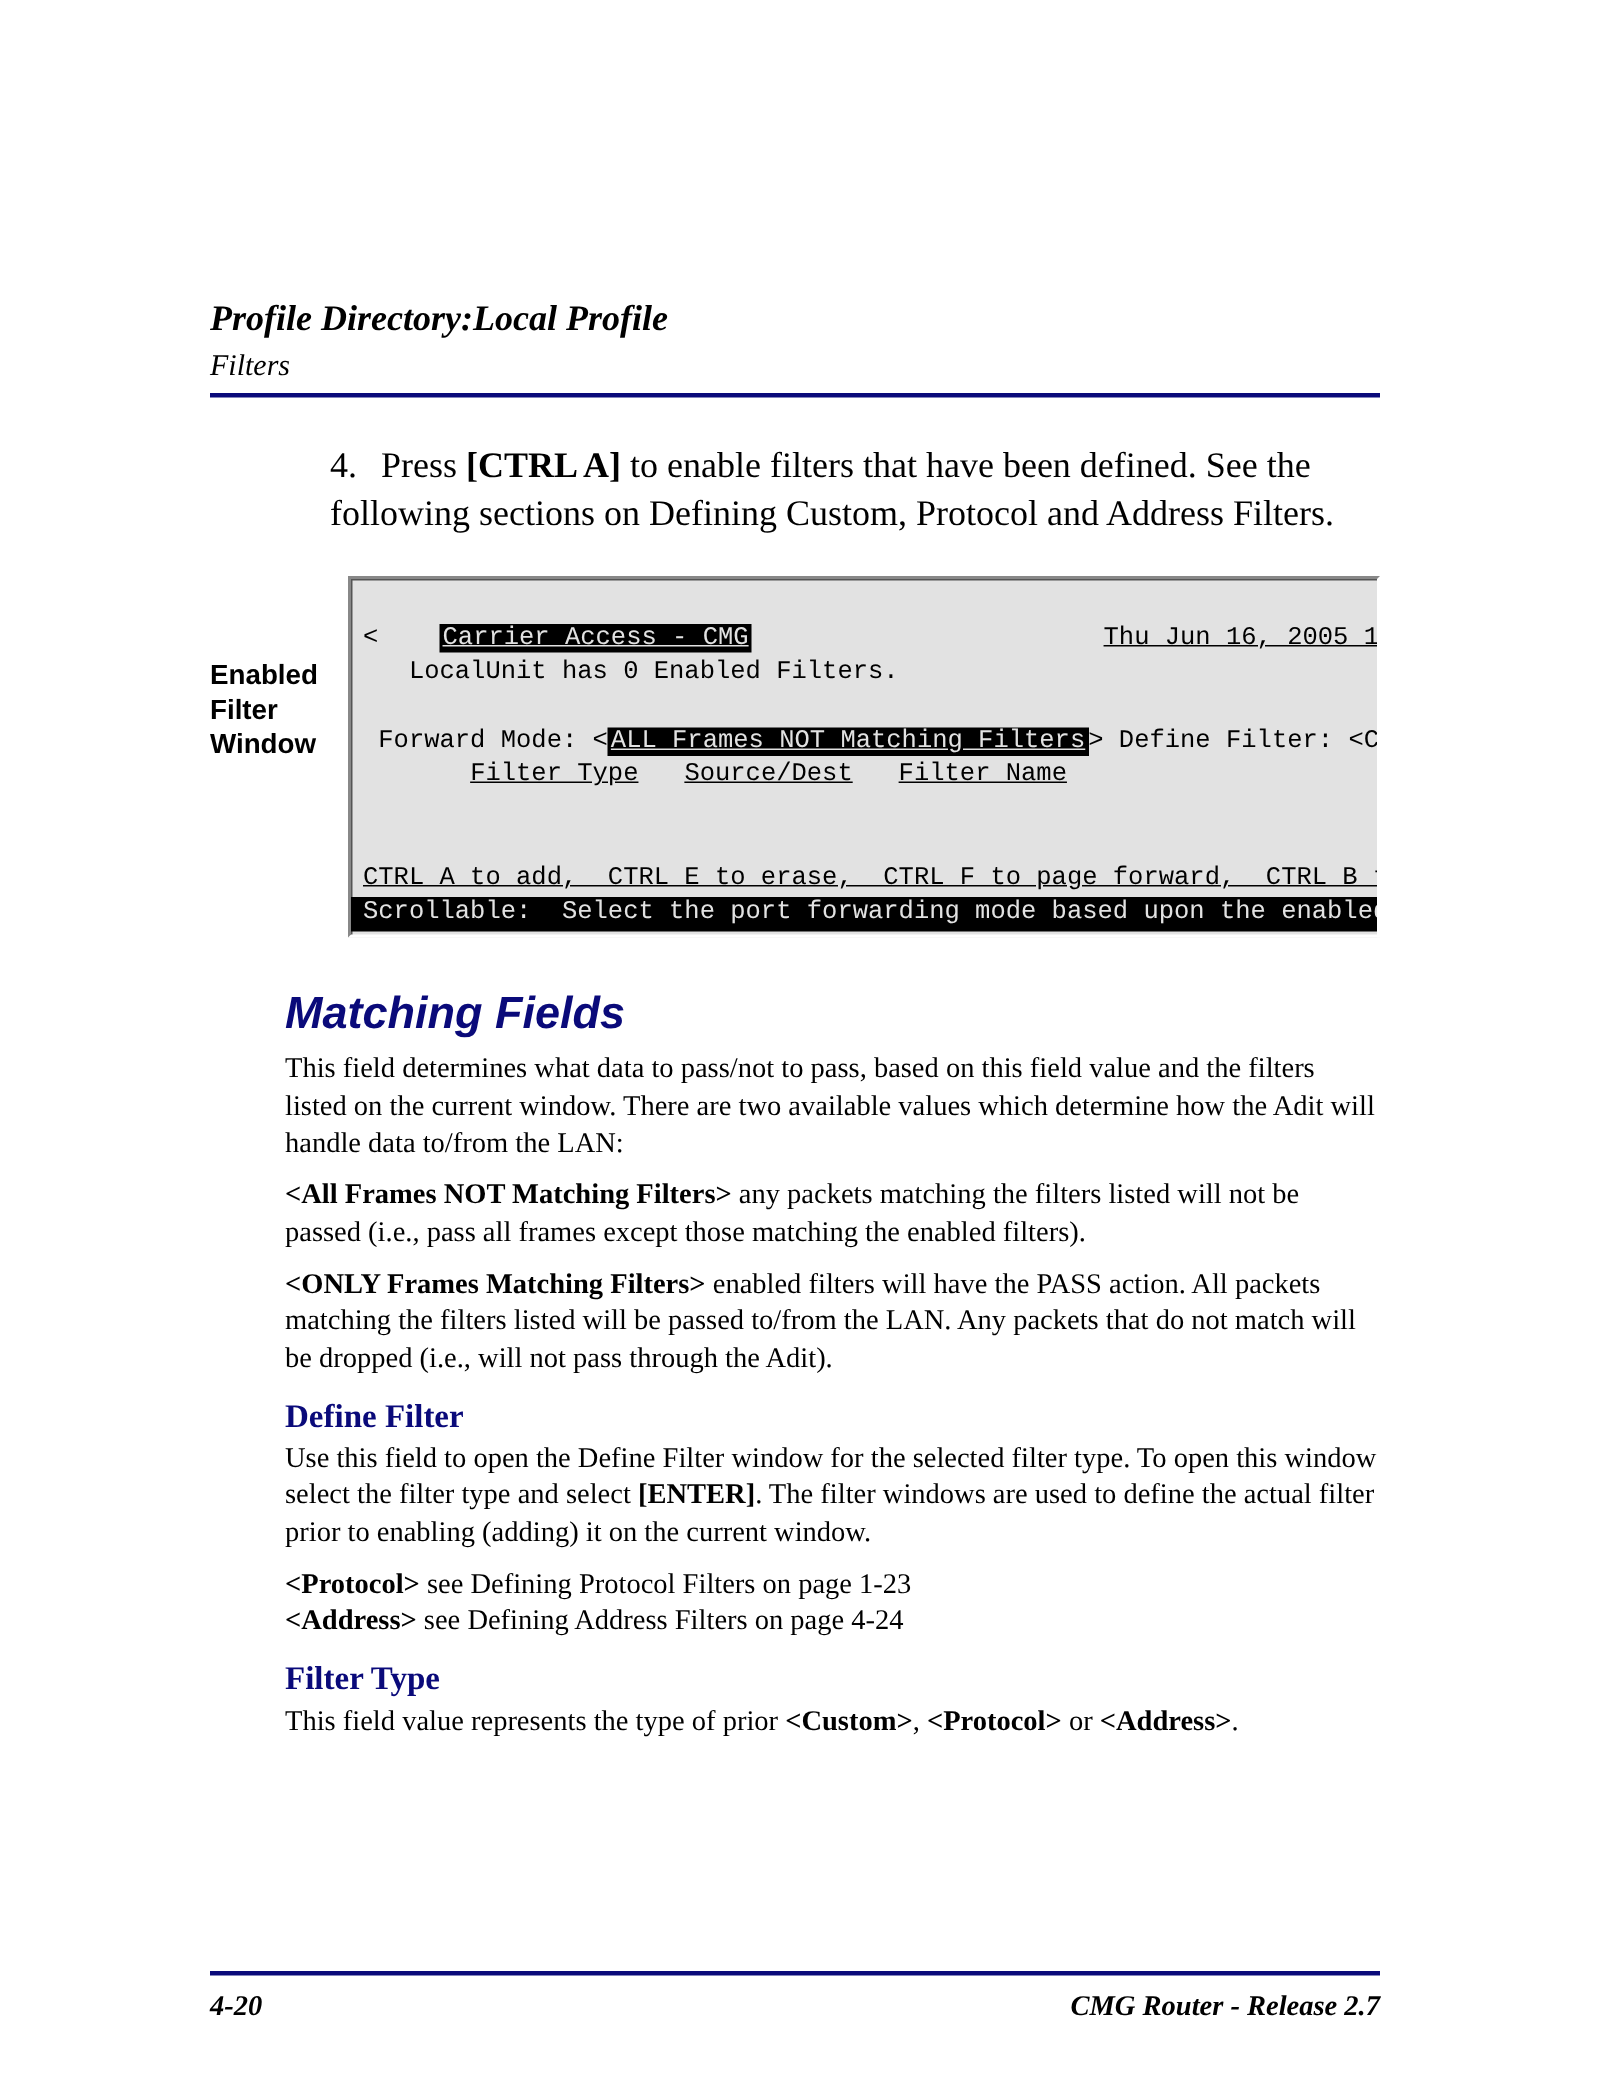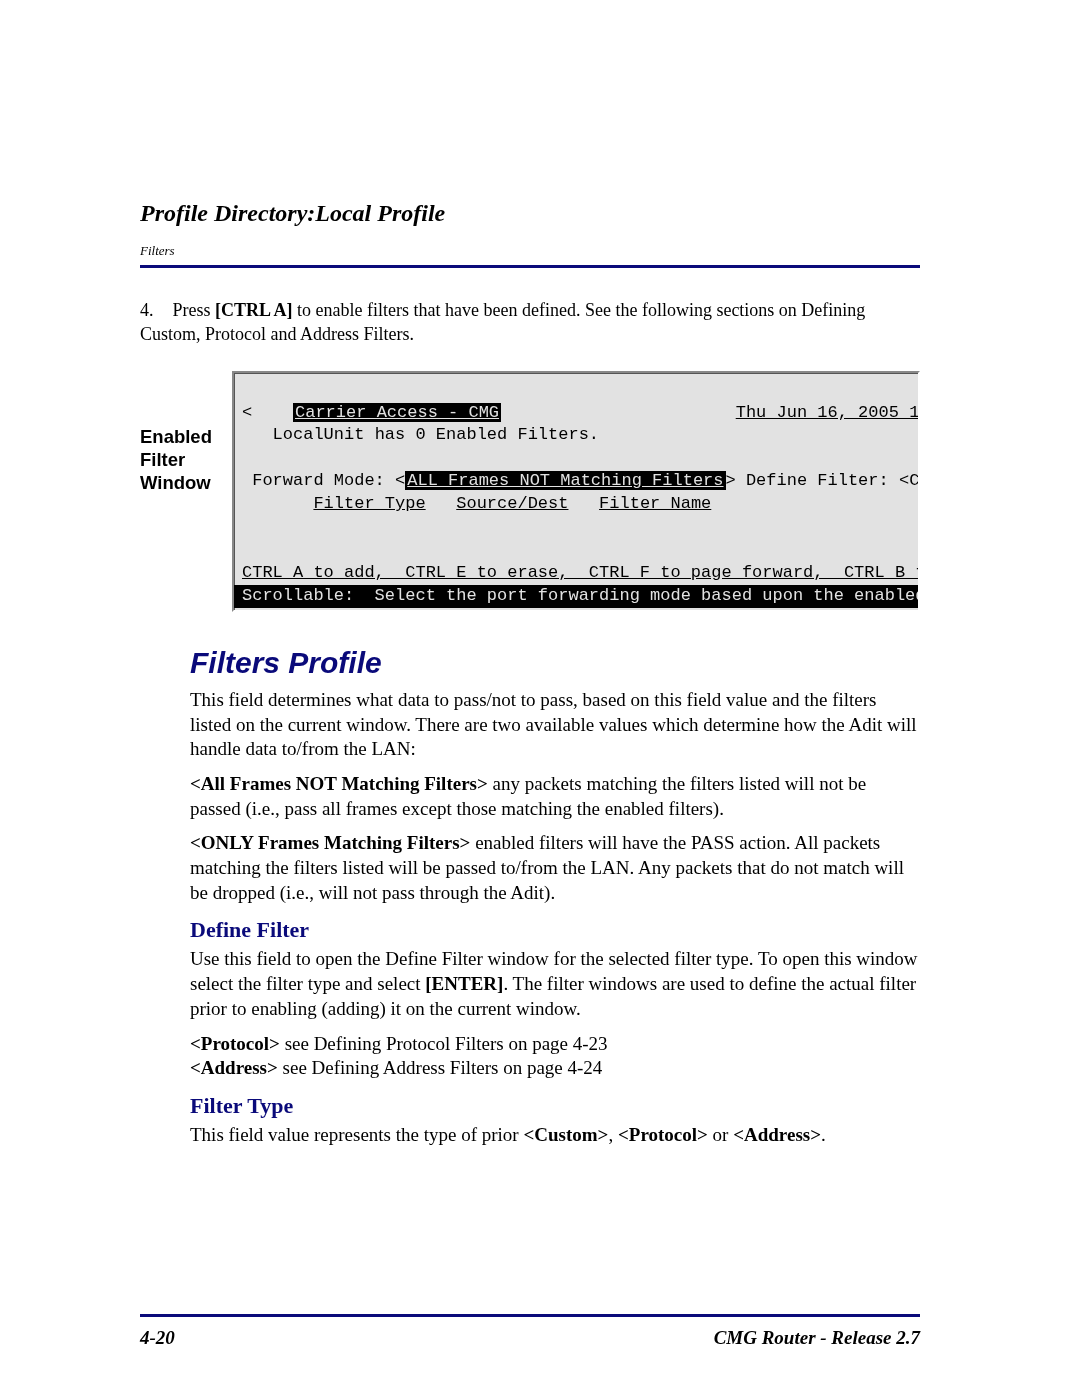--- a/index.html
+++ b/index.html
@@ -16,30 +16,31 @@
     box-sizing: border-box;
     padding: 200px 140px 0 140px;
   }
   .header-title {
     font-style: italic;
     font-weight: bold;
     font-size: 24px;
   }
   .header-sub {
     font-style: italic;
-    font-size: 13px;
-    margin-top: 16px;
+    font-size: 20px;
+    margin-top: 6px;
   }
   .rule {
     border: none;
     border-top: 3px solid #0a0a7a;
     margin: 6px 0 30px 0;
   }
   .step-block {
-    font-size: 18px;
+    margin-left: 80px;
+    font-size: 24px;
     line-height: 1.35;
     margin-bottom: 24px;
   }
   .step-num {
     display: inline-block;
     width: 28px;
   }
   .step-text { display: inline; }
   .term-row {
     display: flex;
@@ -142,36 +143,36 @@
    <span>LocalUnit has 0 Enabled Filters.</span>
 
  <span>Forward Mode: &lt;</span><span class="term-inv term-under">ALL Frames NOT Matching Filters</span><span>&gt; Define Filter: &lt;Custom  &gt; -&gt;</span>
        <span class="term-under">Filter Type</span>   <span class="term-under">Source/Dest</span>   <span class="term-under">Filter Name</span>
 
 
 <span class="term-under">CTRL A to add,  CTRL E to erase,  CTRL F to page forward,  CTRL B to page back</span>
 <div class="term-status">Scrollable:  Select the port forwarding mode based upon the enabled filters.  </div></div>
   </div>
 
-  <div class="section-title">Filters Profile</div>
+  <div class="section-title">Matching Fields</div>
 
   <p class="body-p">This field determines what data to pass/not to pass, based on this field value and the filters listed on the current window. There are two available values which determine how the Adit will handle data to/from the LAN:</p>
   <p class="body-p">
     <b>&lt;All Frames NOT Matching Filters&gt;</b><span>  any packets matching the filters listed will not be passed (i.e., pass all frames except those matching the enabled filters).</span>
   </p>
   <p class="body-p">
     <b>&lt;ONLY Frames Matching Filters&gt;</b><span> enabled filters will have the PASS action. All packets matching the filters listed will be passed to/from the LAN. Any packets that do not match will be dropped (i.e., will not pass through the Adit).</span>
   </p>
 
   <div class="sub-title">Define Filter</div>
   <p class="body-p">
     <span>Use this field to open the Define Filter window for the selected filter type. To open this window select the filter type and select </span><b style="font-variant:small-caps">[ENTER]</b><span>. The filter windows are used to define the actual filter prior to enabling (adding) it on the current window.</span>
   </p>
   <p class="body-p" style="margin-bottom:0">
-    <b>&lt;Protocol&gt;</b><span> see Defining Protocol Filters on page 4-23</span>
+    <b>&lt;Protocol&gt;</b><span> see Defining Protocol Filters on page 1-23</span>
   </p>
   <p class="body-p">
     <b>&lt;Address&gt;</b><span> see Defining Address Filters on page 4-24</span>
   </p>
 
   <div class="sub-title">Filter Type</div>
   <p class="body-p">
     <span>This field value represents the type of prior  </span><b>&lt;Custom&gt;</b><span>, </span><b>&lt;Protocol&gt;</b><span> or </span><b>&lt;Address&gt;</b><span>.</span>
   </p>
 

